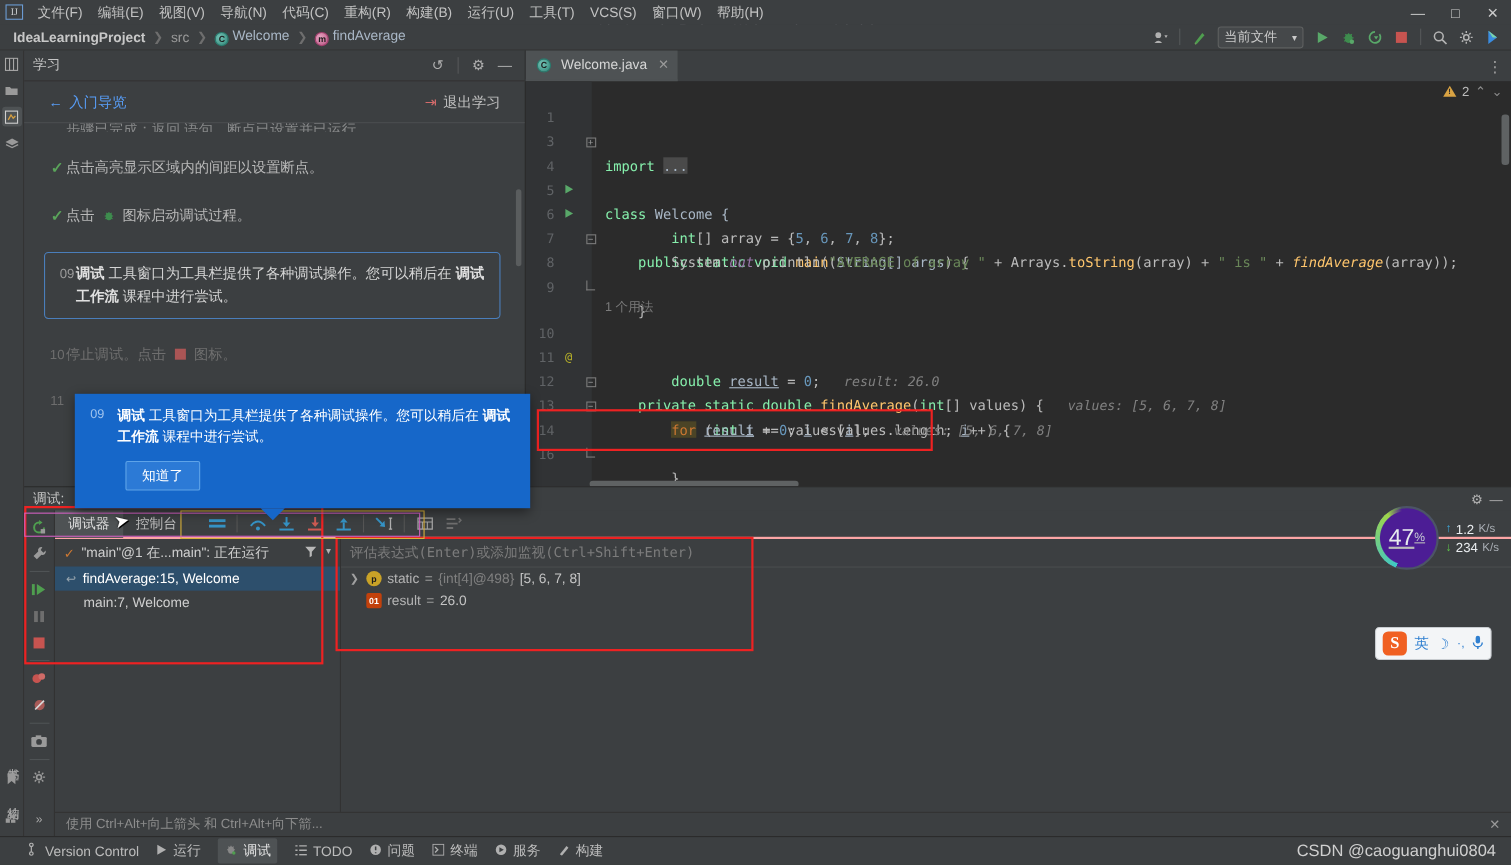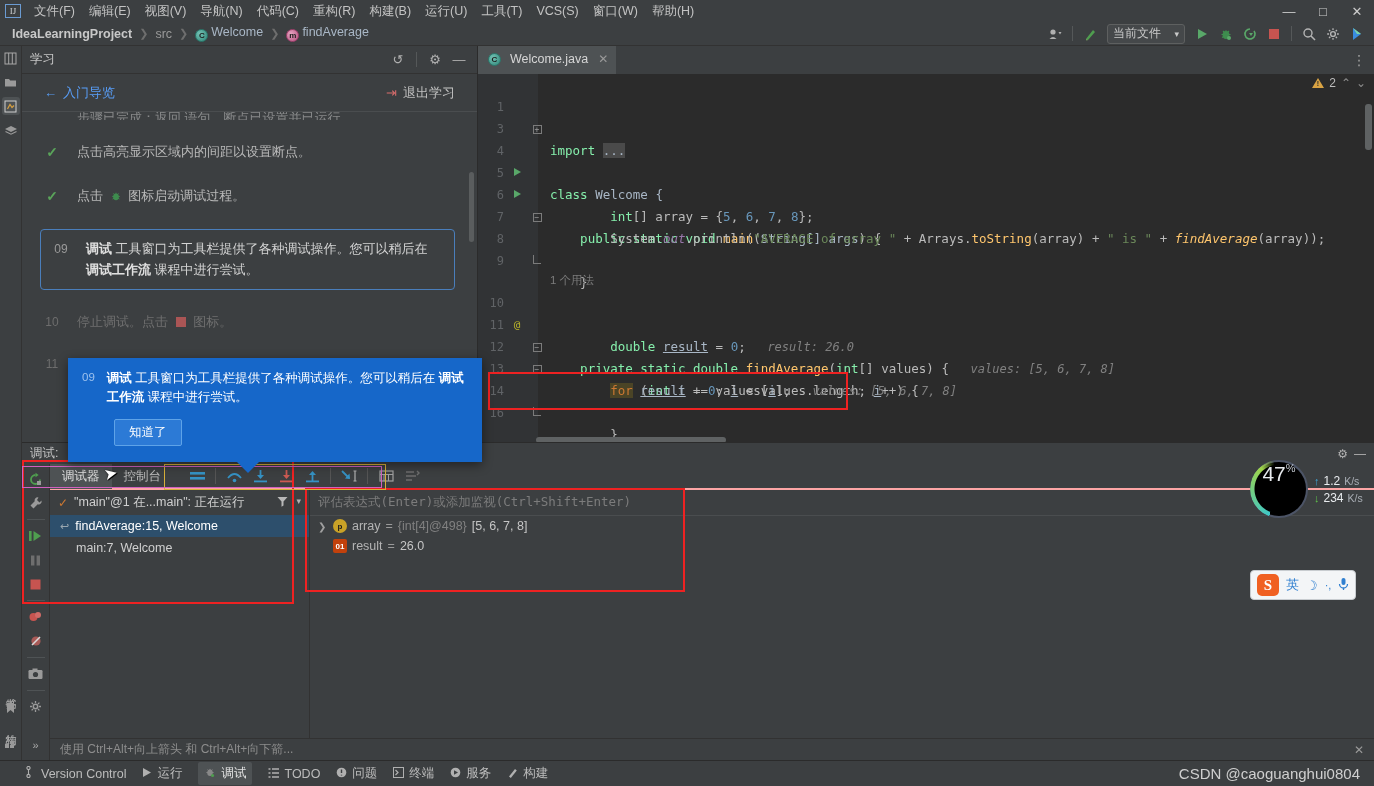--- a/index.html
+++ b/index.html
@@ -88,21 +88,21 @@
   .lh-btn { width:20px;height:20px; display:flex;align-items:center;justify-content:center; color:#b0b0b0; font-size:13px; border-radius:3px; }
   .learn-nav {
     height:38px; display:flex; align-items:center; padding:0 22px;
     border-bottom:1px solid #4a4d4f; flex:none;
   }
   .link-back { color:#589df6; font-size:13px; display:flex; align-items:center; gap:6px; }
   .link-exit { margin-left:auto; color:#c0c0c0; font-size:13px; display:flex; align-items:center; gap:6px; }
   .exit-ico { color:#d46b6b; font-size:13px; }
 
   .learn-body { position:relative; flex:1; overflow:hidden; padding:6px 20px 0 22px; }
-  .step { display:flex; gap:17px; margin-bottom:22px; font-size:13px; line-height:1.55; }
+  .step { display:flex; gap:0; margin-bottom:22px; font-size:13px; line-height:1.55; }
   .step-cut { margin-top:-10px; opacity:.55; overflow:hidden; height:12px; }
   .step-mark { width:16px; flex:none; text-align:center; }
   .chk { color:#5aa45a; font-size:14px; font-weight:bold; }
   .num { color:#9a9a9a; font-size:12px; }
   .num.dim { color:#6d6d6d; }
   .step-txt { color:#c6c6c6; }
   .step.done .step-txt { color:#b9b9b9; }
   .step.dim .step-txt { color:#6f6f6f; }
   .step.cur {
     border:1px solid #4a7ebb; border-radius:4px; padding:9px 12px;
@@ -252,24 +252,25 @@
   .goldbox { position:absolute; border:1.5px solid #d8b03a; z-index:31; pointer-events:none; }
   .pinkbox { position:absolute; border:1.5px solid #d060c0; z-index:31; pointer-events:none; }
 
   
   .netwidget {
     position:absolute; left:1250px; top:460px; z-index:35;
     display:flex; align-items:center;
   }
   .net-ring {
     width:58px;height:58px; border-radius:50%;
-    background:#000000;
+    background:#4c1d95;
     border:2px solid #4c5466;
-    display:flex; align-items:flex-start; justify-content:center;
+    display:flex; align-items:center; justify-content:center;
     position:relative;
+    text-decoration:underline;
   }
   .net-ring::before {
     content:""; position:absolute; inset:-2px; border-radius:50%;
     background:conic-gradient(from 200deg, #3ec7c7 0deg, #9fd44a 120deg, rgba(0,0,0,0) 150deg);
     -webkit-mask: radial-gradient(circle, transparent 24px, #000 25px);
             mask: radial-gradient(circle, transparent 24px, #000 25px);
   }
   .net-pct { color:#e7eaee; font-size:21px; position:relative; }
   .net-pct-sym { color:#c7ccd4; font-size:11px; position:relative; }
   .net-rates { margin-left:6px; display:flex; flex-direction:column; gap:3px; }
@@ -752,21 +753,21 @@
         </div>
       </div>
 
       <div class="vars">
         <div class="watch-input">
           <span>评估表达式(Enter)或添加监视(Ctrl+Shift+Enter)</span>
         </div>
         <div class="var-row">
           <span class="chev">❯</span>
           <span class="vico p">p</span>
-          <span class="vname">array</span>
+          <span class="vname">static</span>
           <span class="veq">=</span>
           <span class="vtype">{int[4]@498}</span>
           <span class="vval">[5, 6, 7, 8]</span>
         </div>
         <div class="var-row" style="padding-left:23px;">
           <span class="vico prim">01</span>
           <span class="vname">result</span>
           <span class="veq">=</span>
           <span class="vval">26.0</span>
         </div>

